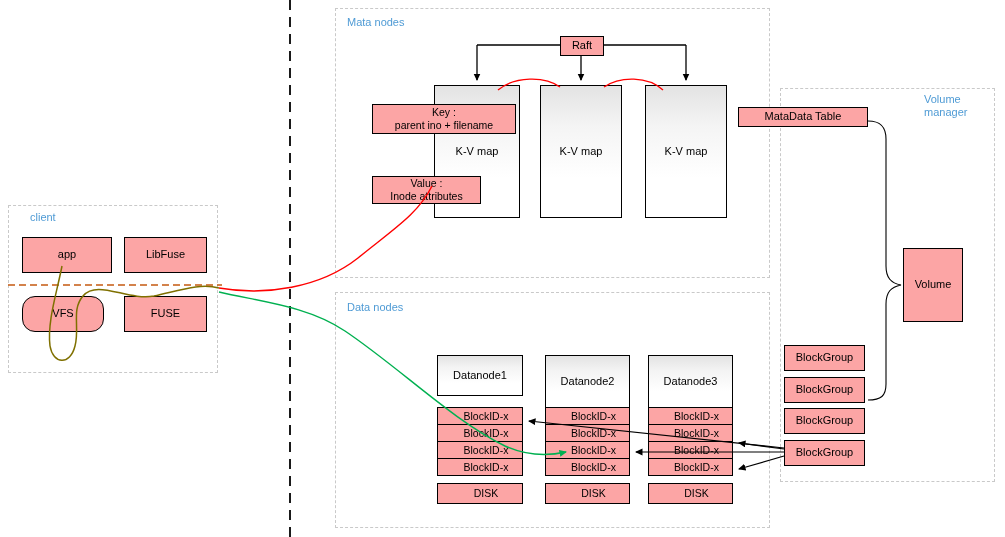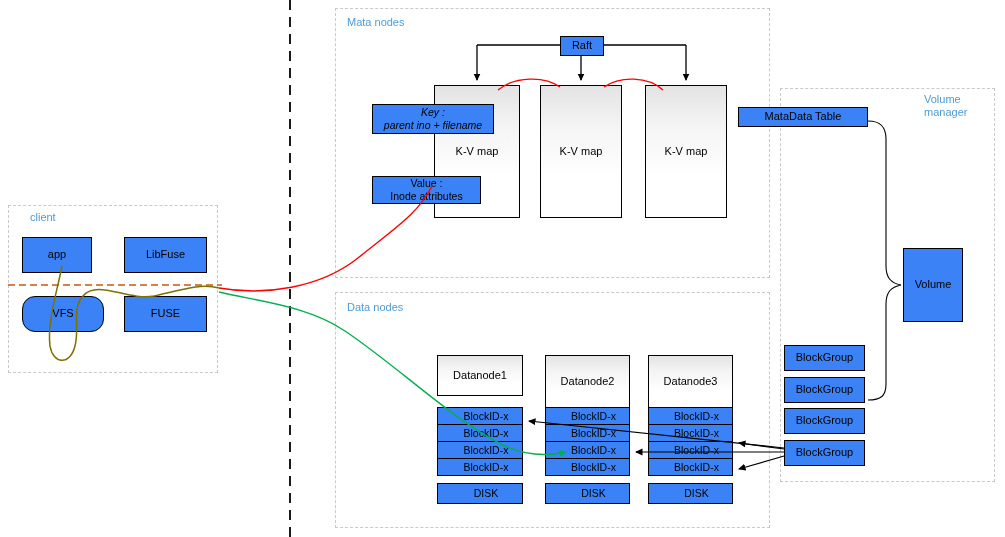--- a/index.html
+++ b/index.html
@@ -3,21 +3,21 @@
 <meta charset="utf-8">
 <style>
   html,body{margin:0;padding:0;background:#fff;}
   .canvas{
     position:relative;width:1005px;height:537px;background:#ffffff;
     font-family:"Liberation Sans", sans-serif;color:#000;overflow:hidden;
   }
   .container{position:absolute;border:1px dashed #c9c9c9;box-sizing:border-box;}
   .seclabel{position:absolute;font-size:11px;color:#4f9bd5;line-height:1.2;}
   .box{
-    position:absolute;border:1px solid #000;background:#3b82f6;box-sizing:border-box;
+    position:absolute;border:1px solid #000;background:#fca5a5;box-sizing:border-box;
     display:flex;align-items:center;justify-content:center;
     font-size:11px;text-align:center;line-height:1.2;z-index:2;
   }
   .grad{background:linear-gradient(180deg,#e3e3e3 0%,#f4f4f4 30%,#ffffff 70%);}
   .note{font-size:10.5px;flex-direction:column;}
   .dnrow{font-size:10.5px;padding-left:12px;}
   .overlay{position:absolute;left:0;top:0;width:1005px;height:537px;z-index:5;pointer-events:none;}
 </style>
 </head>
 <body>
@@ -30,32 +30,32 @@
   <div class="container" style="left:780px;top:88px;width:215px;height:394px;"></div>
 
   <div class="seclabel" style="left:30px;top:211px;">client</div>
   <div class="seclabel" style="left:347px;top:16px;">Mata nodes</div>
   <div class="seclabel" style="left:347px;top:301px;">Data nodes</div>
   <div class="seclabel" style="left:924px;top:93px;width:60px;">
     <span style="display:block">Volume</span>
     <span style="display:block">manager</span>
   </div>
 
-  <div class="box" style="left:22px;top:237px;width:70px;height:36px;">app</div>
+  <div class="box" style="left:22px;top:237px;width:90px;height:36px;">app</div>
   <div class="box" style="left:124px;top:237px;width:83px;height:36px;">LibFuse</div>
   <div class="box" style="left:22px;top:296px;width:82px;height:36px;border-radius:13px;">VFS</div>
   <div class="box" style="left:124px;top:296px;width:83px;height:36px;">FUSE</div>
 
   <div class="box" style="left:560px;top:36px;width:44px;height:20px;">Raft</div>
 
   <div class="box grad" style="left:434px;top:85px;width:86px;height:133px;">K-V map</div>
   <div class="box grad" style="left:540px;top:85px;width:82px;height:133px;">K-V map</div>
   <div class="box grad" style="left:645px;top:85px;width:82px;height:133px;">K-V map</div>
 
-  <div class="box note" style="left:372px;top:104px;width:122px;height:30px;z-index:3;font-style:italic;">
+  <div class="box note" style="left:372px;top:104px;width:144px;height:30px;z-index:3;">
     <span>Key :</span>
     <span>parent ino + filename</span>
   </div>
   <div class="box note" style="left:372px;top:176px;width:109px;height:28px;z-index:3;">
     <span>Value :</span>
     <span>Inode attributes</span>
   </div>
 
   <div class="box" style="left:738px;top:107px;width:130px;height:20px;">MataData Table</div>
   <div class="box" style="left:903px;top:248px;width:60px;height:74px;">Volume</div>

